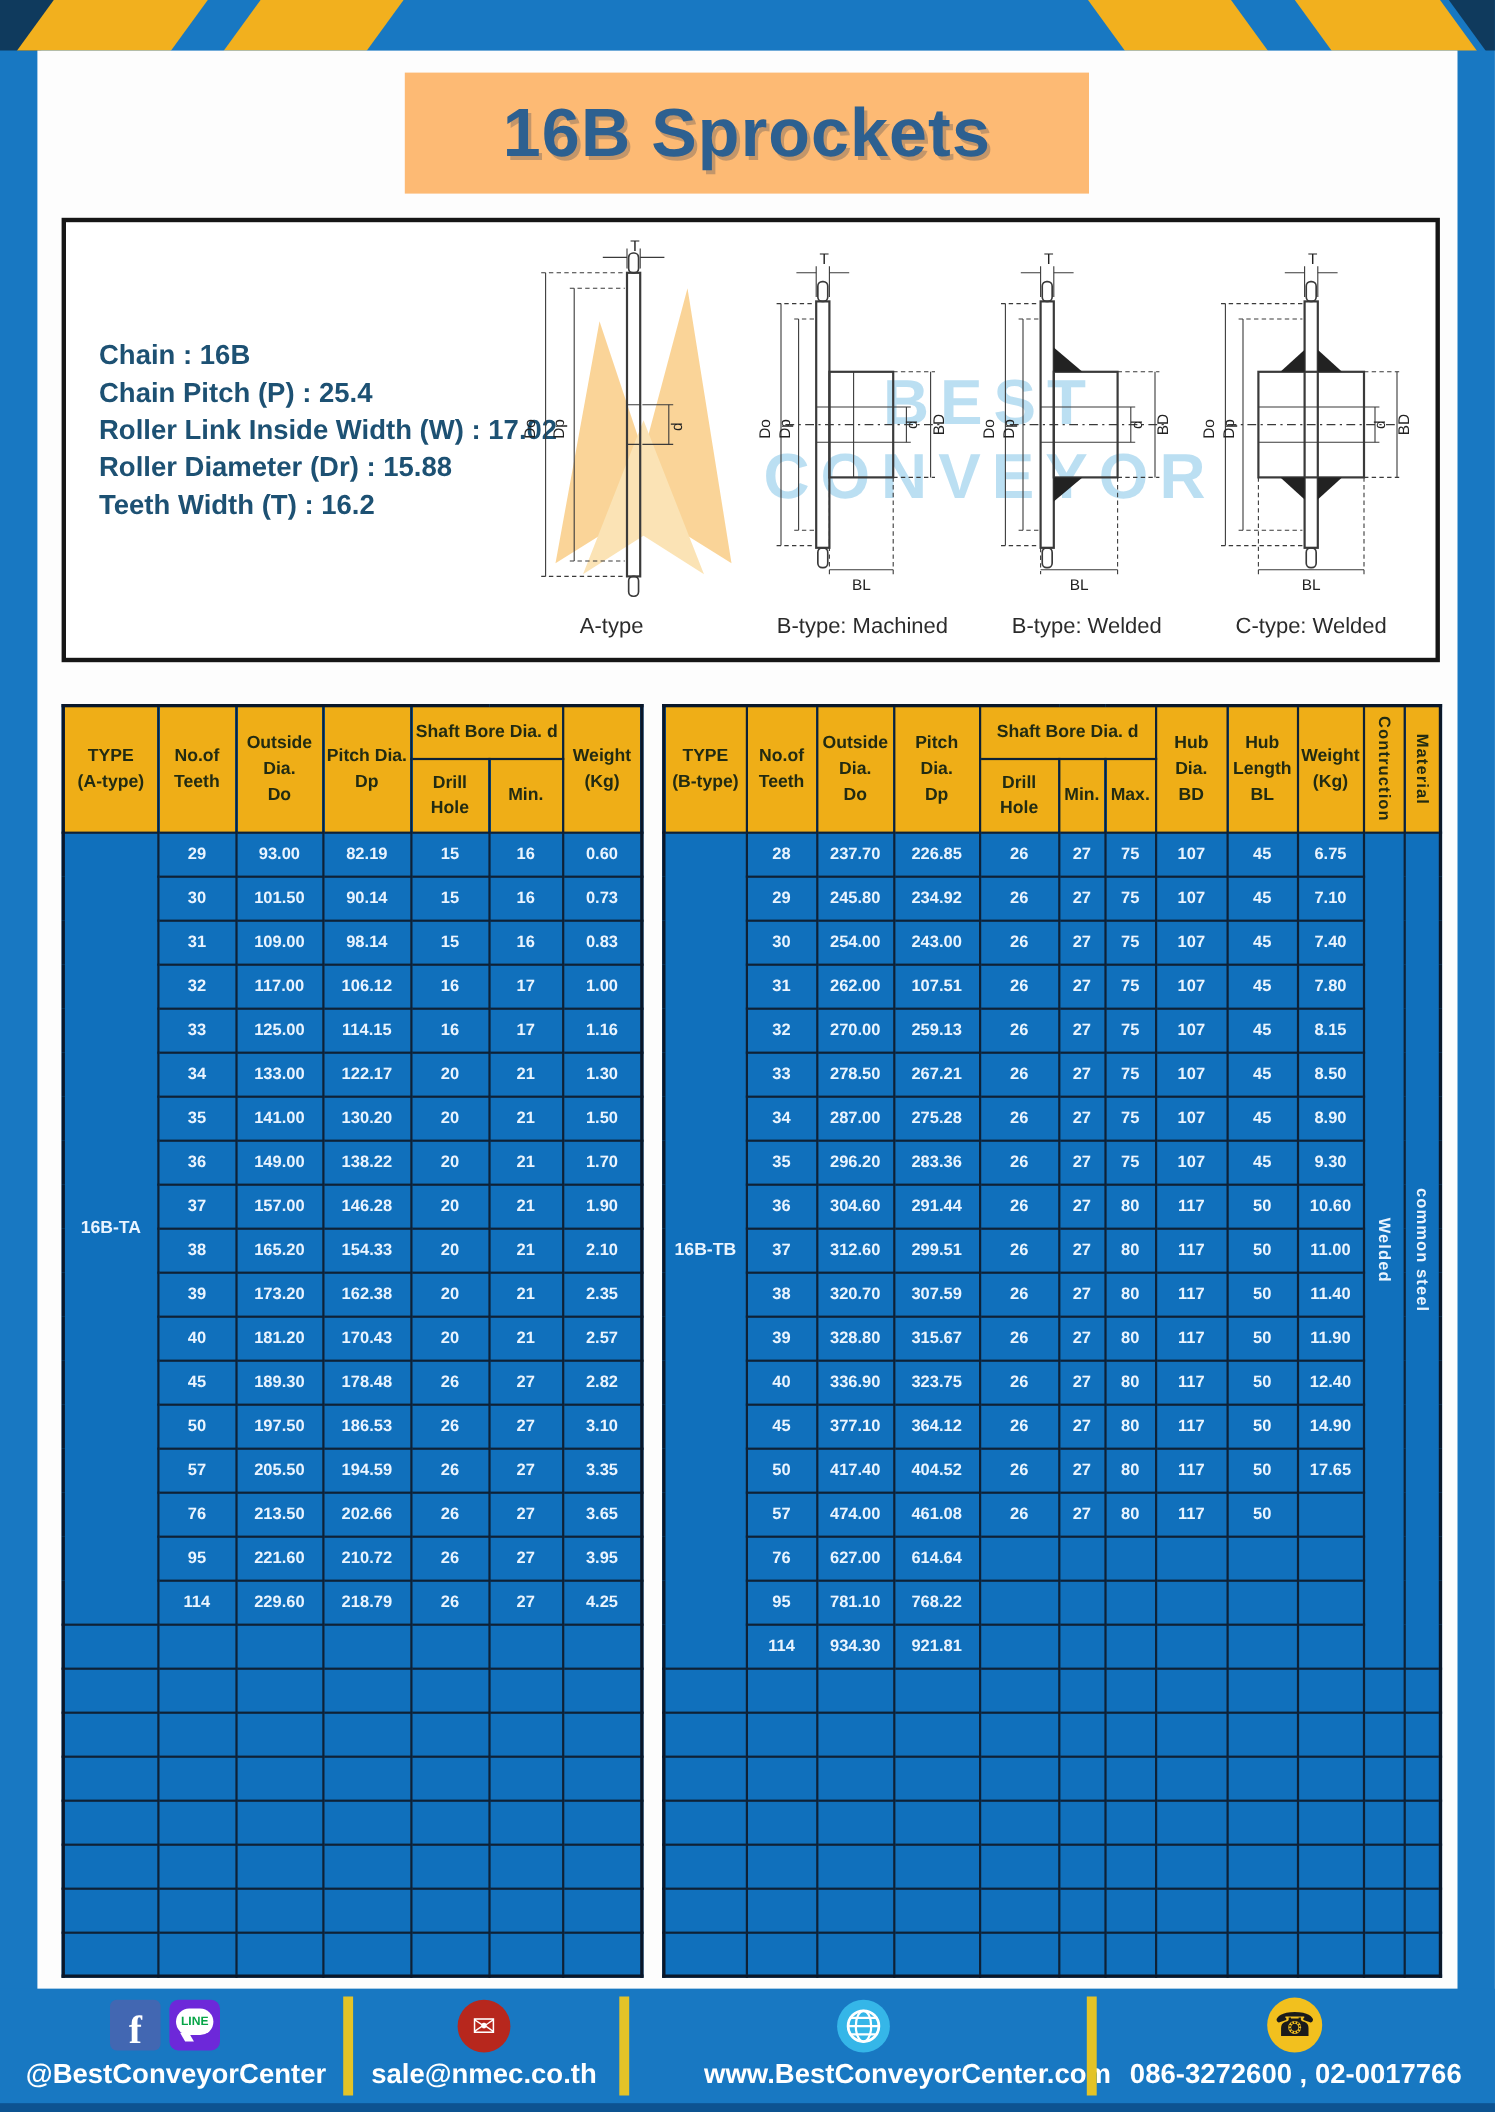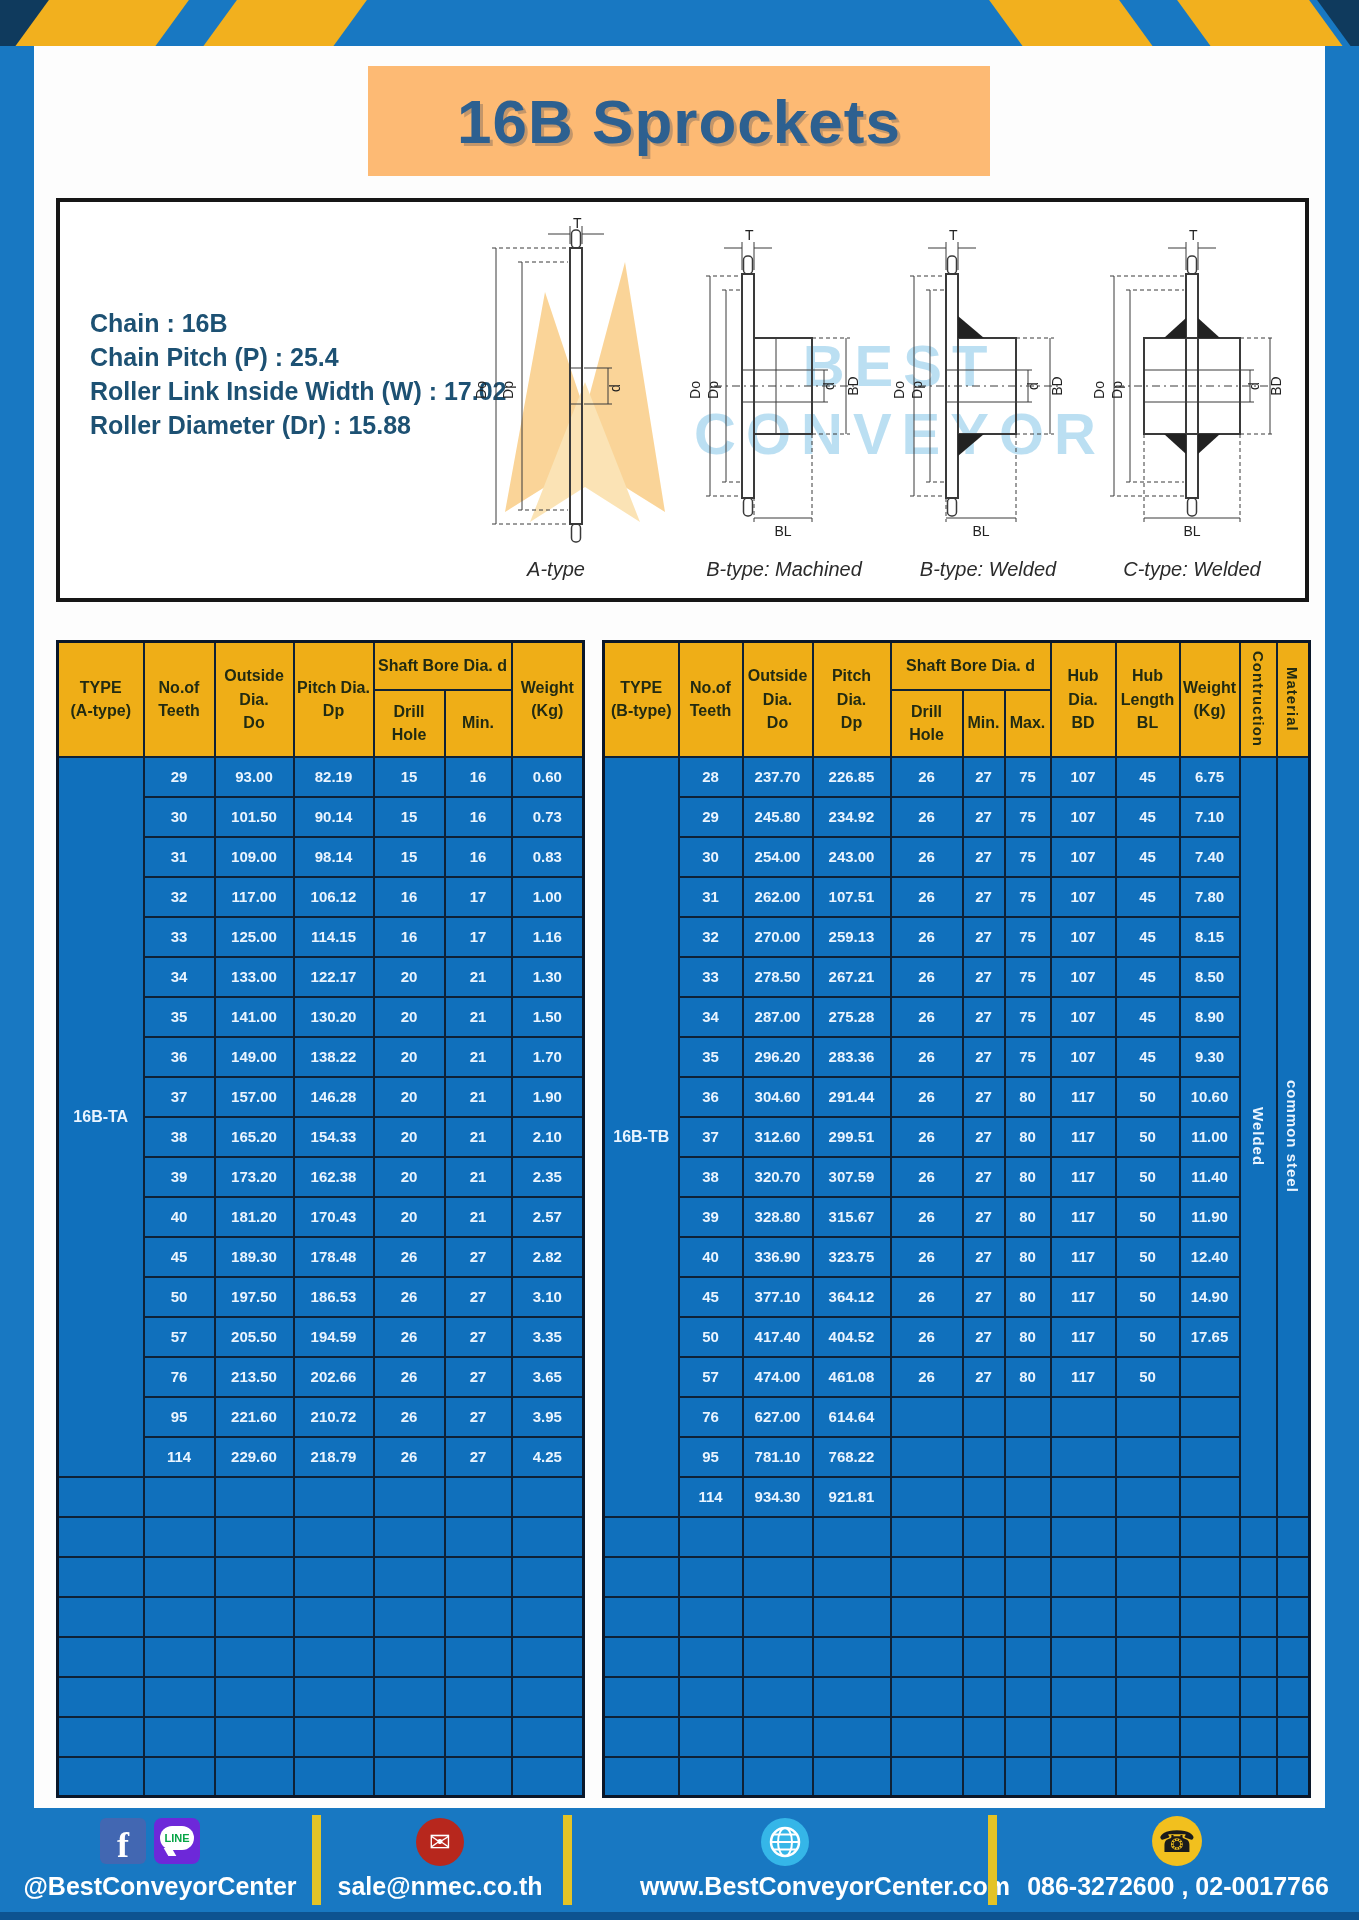--- a/index.html
+++ b/index.html
@@ -27,21 +27,21 @@
 
   
   .diagram-box{position:absolute;left:56px;top:198px;width:1245px;height:396px;background:#ffffff;
     border:4px solid #161616;overflow:hidden;}
   .specs{position:absolute;left:30px;top:104px;color:#1d5173;font-weight:bold;font-size:25px;line-height:34px;white-space:nowrap;}
   .watermark-text{position:absolute;left:560px;top:110px;width:560px;text-align:center;
     color:rgba(132,196,232,.55);font-weight:800;font-size:58px;line-height:68px;letter-spacing:10px;pointer-events:none;margin-top:20px;}
   .watermark-logo{position:absolute;left:430px;top:60px;opacity:.45;pointer-events:none;}
   .drawing{position:absolute;top:16px;width:200px;height:340px;}
   .drawing svg{display:block;}
-  .dcaption{position:absolute;top:356px;width:200px;text-align:center;font-size:20px;color:#2b2b2b;font-style:italic;}
+  .dcaption{position:absolute;top:356px;width:200px;text-align:center;font-size:20px;color:#2b2b2b;}
   .dwg line,.dwg path,.dwg rect{stroke:#3a3a3a;fill:none;}
   .dwg text{fill:#222;font-size:14px;font-family:"Liberation Sans",sans-serif;}
 
   
   table.data-table{position:absolute;border-collapse:collapse;table-layout:fixed;background:#1070bc;
     border:3px solid #0a1729;}
   .data-table th,.data-table td{border:2px solid #0e2136;overflow:hidden;text-align:center;vertical-align:middle;padding:0 2px;}
   .data-table th{background:#efae17;color:#222b12;font-weight:bold;font-size:16px;white-space:pre-line;line-height:1.45;}
   .data-table td{color:#e9f4ff;font-size:15px;font-weight:bold;}
   .data-table thead tr.h1{height:48px;}
@@ -98,20 +98,21 @@
   <div class="watermark-text">
     <div>BEST</div>
     <div>CONVEYOR</div>
   </div>
 
   <div class="specs">
     <div>Chain : 16B</div>
     <div>Chain Pitch (P) : 25.4</div>
     <div>Roller Link Inside Width (W) : 17.02</div>
     <div>Roller Diameter (Dr) : 15.88</div>
+    <div>Teeth Width (T) : 16.2</div>
   </div>
 
   <div class="drawing" style="left:396px;">
     <svg class="dwg" width="200" height="340" viewBox="0 0 200 340">
       <rect x="114" y="30" width="12" height="276" stroke-width="2"></rect>
       <rect x="115.5" y="12" width="9" height="18" rx="4" stroke-width="1.5"></rect>
       <rect x="115.5" y="306" width="9" height="18" rx="4" stroke-width="1.5"></rect>
       <line x1="114" y1="150" x2="126" y2="150"></line>
       <line x1="114" y1="186" x2="126" y2="186"></line>
       <line x1="114" y1="26" x2="114" y2="8"></line>

